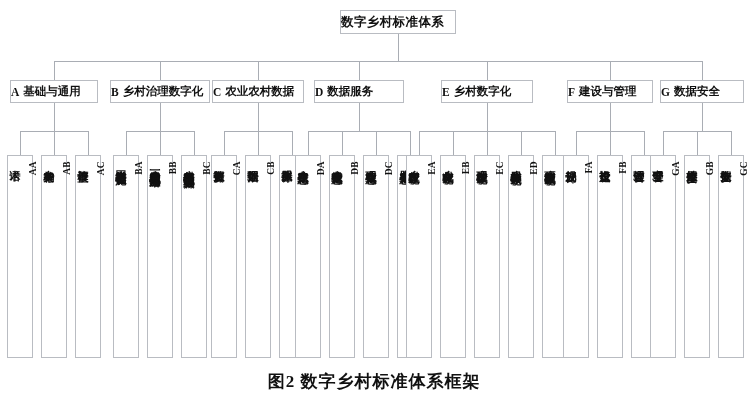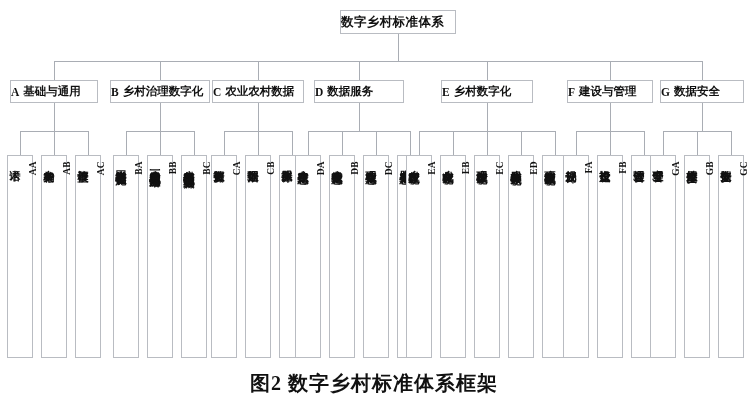--- a/index.html
+++ b/index.html
@@ -102,21 +102,21 @@
     justify-content: flex-start;
     height: 100%;
   }
 
   #caption {
     position: absolute;
     left: 0;
     top: 370px;
     width: 748px;
     text-align: center;
-    font-size: 20px;
+    font-size: 17px;
     font-weight: 700;
     letter-spacing: 1px;
     font-family: "Liberation Serif", "DejaVu Serif", serif;
   }
 </style>
 </head>
 <body>
 
 <div id="diagram">
   <svg class="connector-layer" id="connectors" viewBox="0 0 748 366" width="748" height="366">

